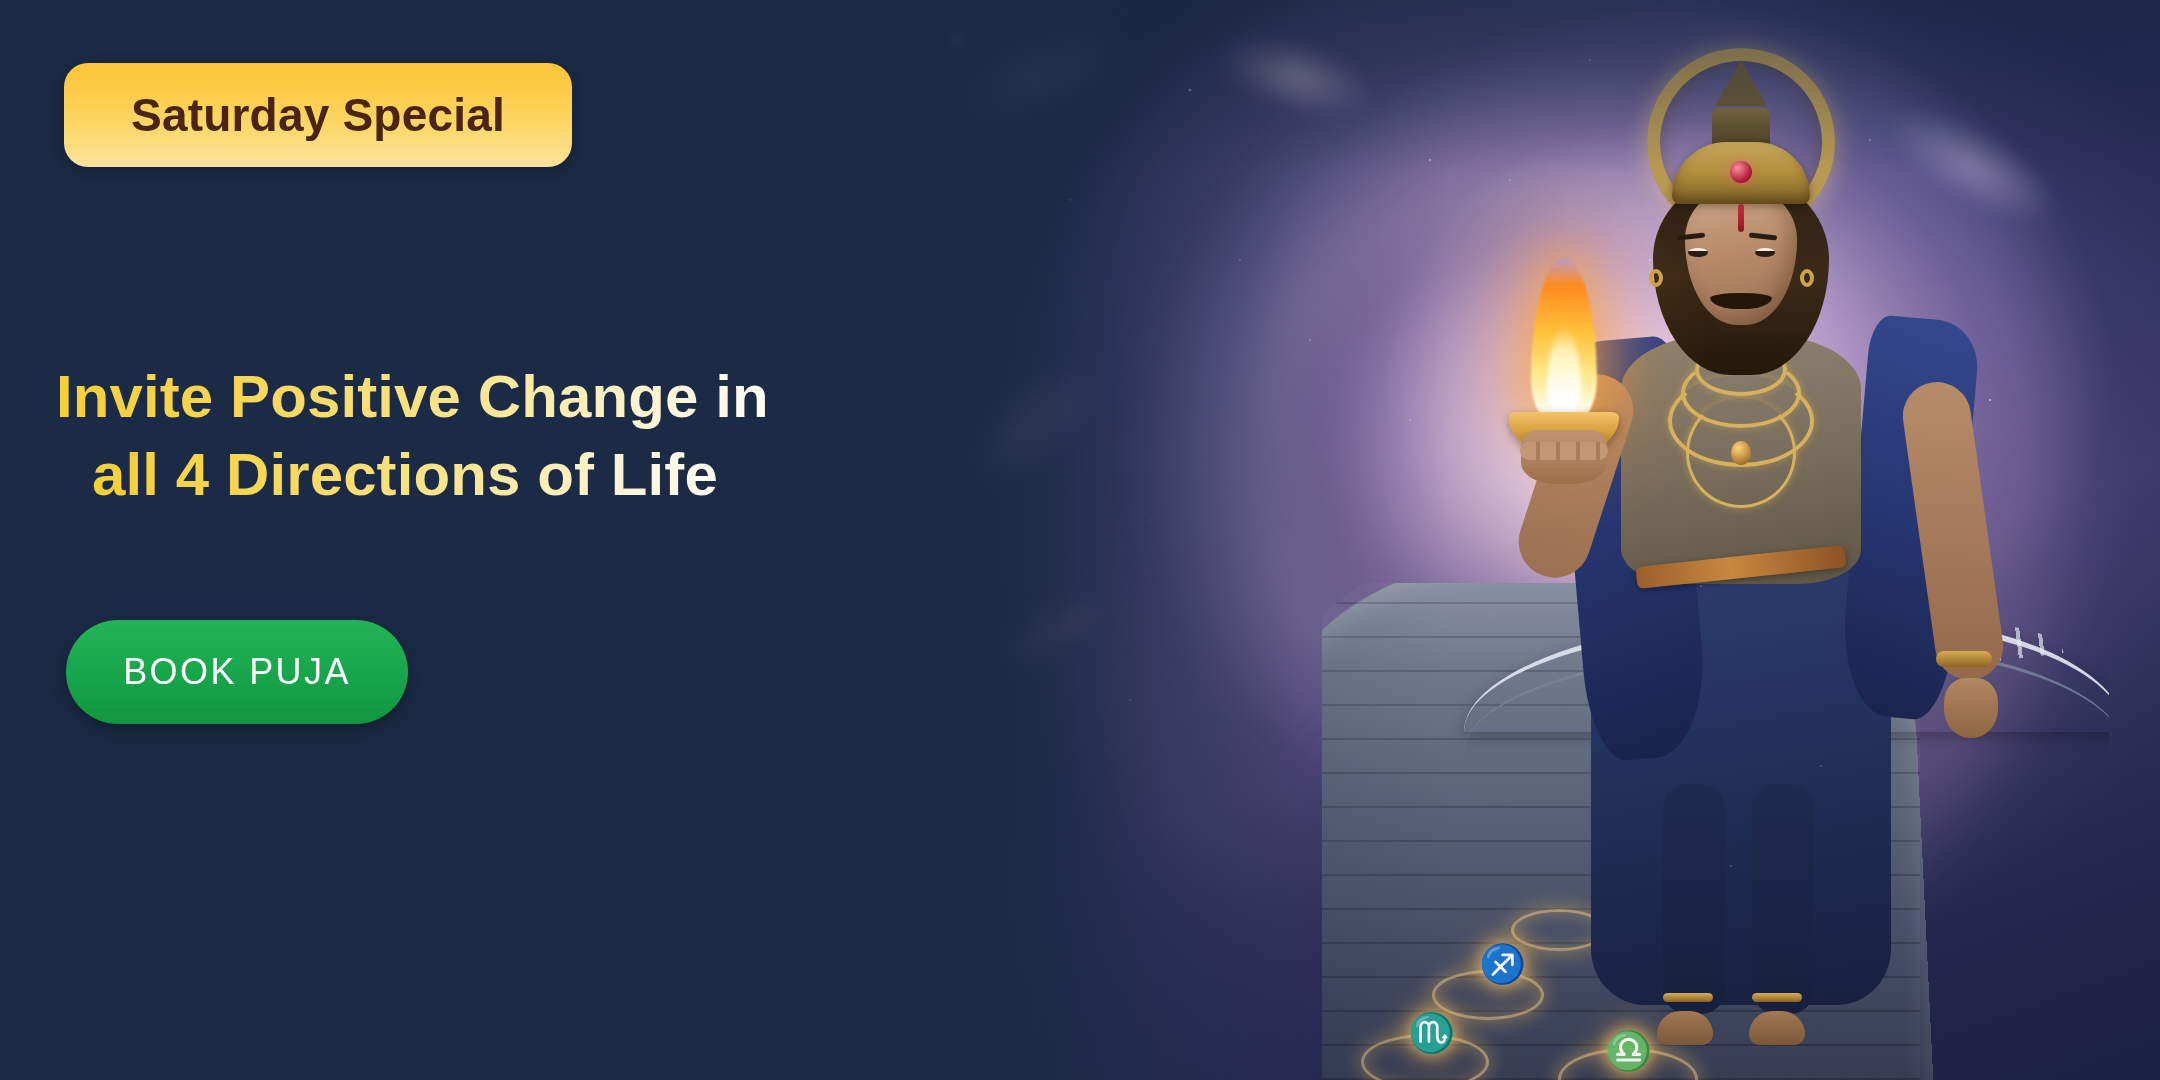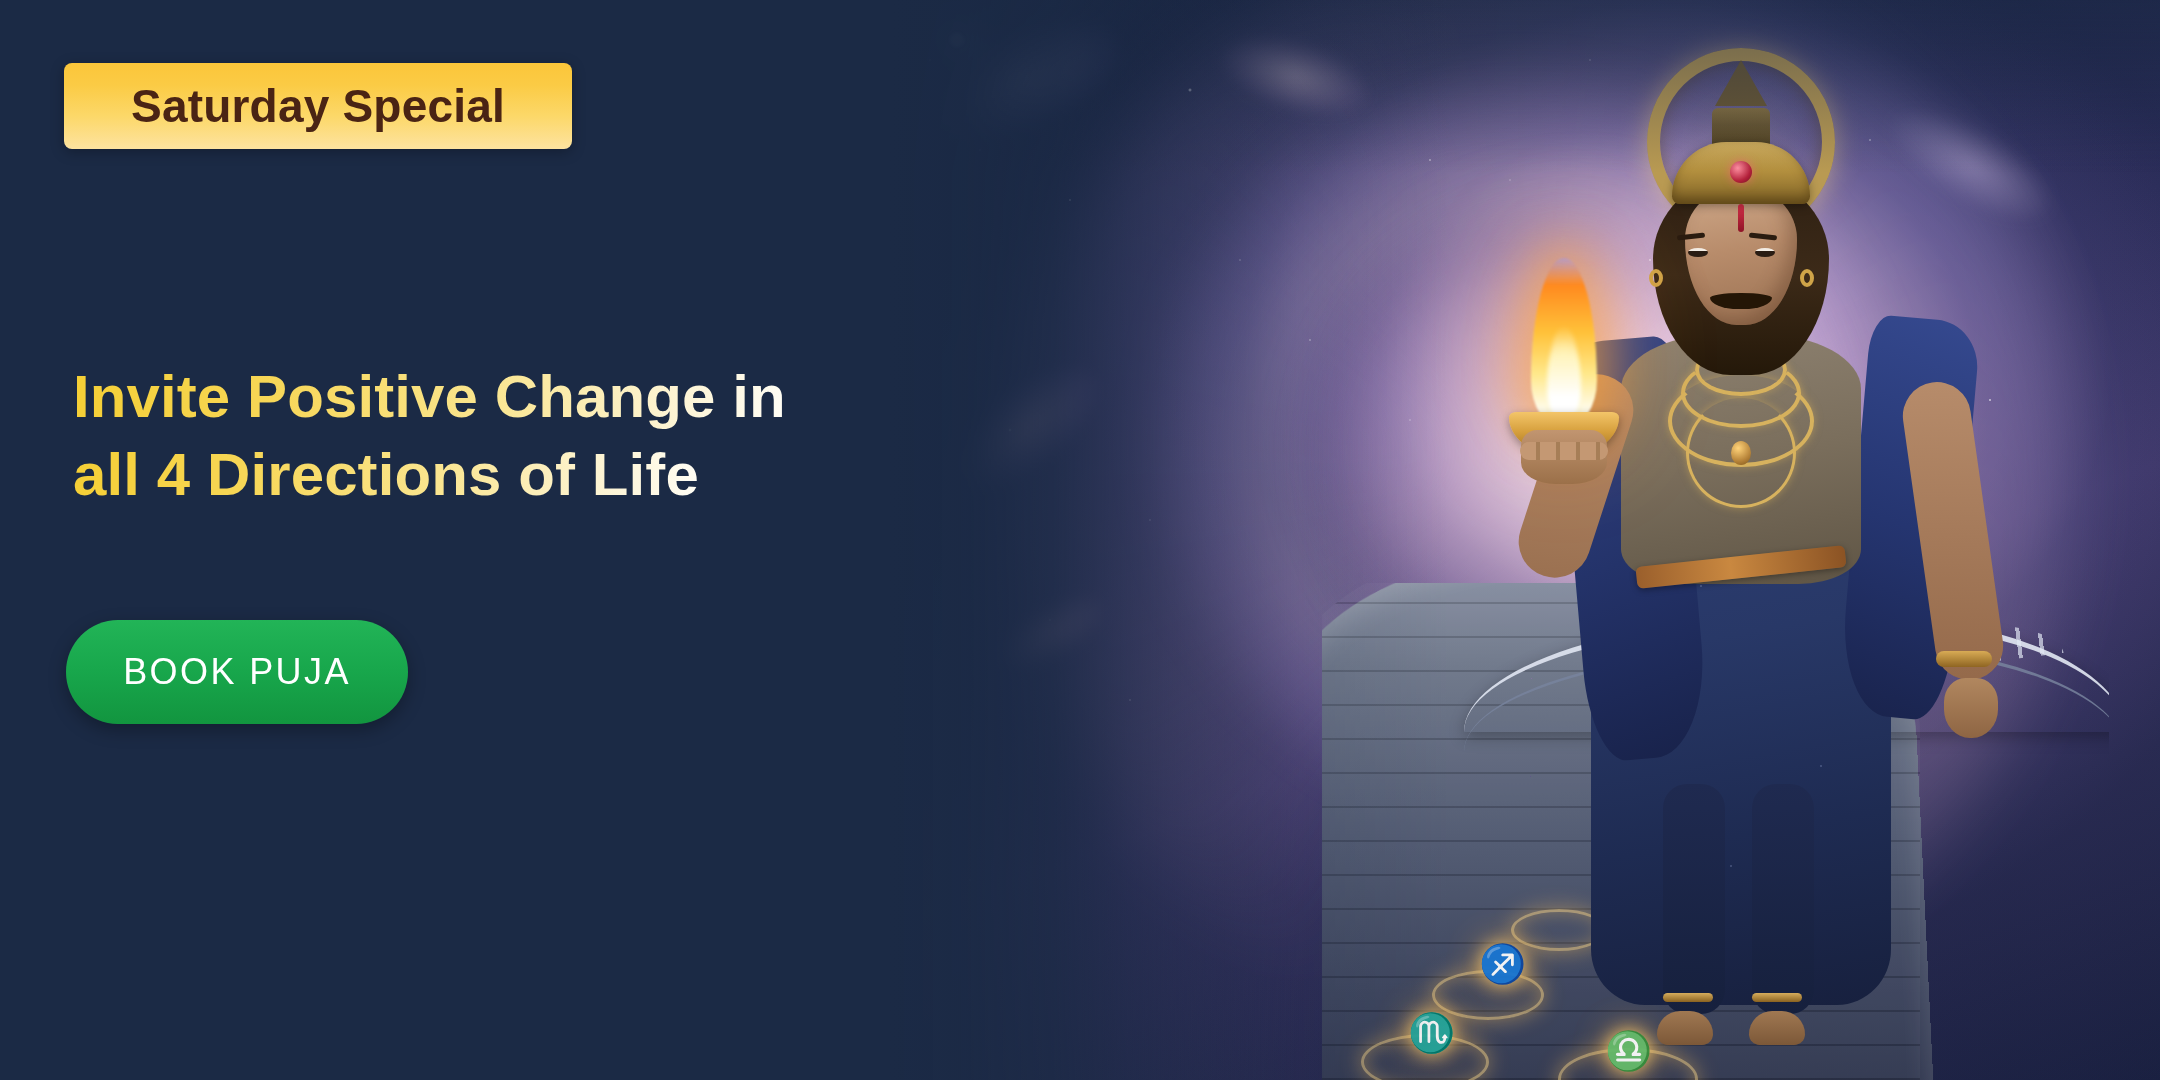--- a/index.html
+++ b/index.html
@@ -462,47 +462,47 @@
 
   
   .content{
     position:absolute; left:0; top:0;
     width:1120px; height:100%;
     z-index:5;
   }
 
   .badge{
     position:absolute; left:64px; top:63px;
-    width:508px; height:86px;
-    border-radius:8px;
+    width:508px; height:104px;
+    border-radius:24px;
     background:linear-gradient(180deg,#fbc63a 0%, #fbcb45 26%, #fcd869 62%, #fde3a0 100%);
     display:flex; align-items:center; justify-content:center;
     box-shadow:0 3px 14px rgba(0,0,0,.28);
   }
   .badge-text{
     font-size:46px; font-weight:700; letter-spacing:.2px;
     color:#4a2414;
   }
 
   .headline1{
     position:absolute; left:64px; top:277px;
     font-size:48px; font-weight:500; color:#ffffff;
     letter-spacing:.2px; white-space:nowrap;
   }
 
   .headline2, .headline3{
-    position:absolute; left:73px;
+    position:absolute; left:56px;
     font-size:60px; font-weight:700; letter-spacing:.1px;
     white-space:nowrap;
     background:linear-gradient(95deg,#f5cf35 0%, #f7d654 26%, #fae58f 58%, #fdf3cf 82%, #fffdf5 100%);
     -webkit-background-clip:text; background-clip:text;
     -webkit-text-fill-color:transparent; color:transparent;
   }
   .headline2{ top:362px; }
-  .headline3{ top:440px; }
+  .headline3{ top:440px;margin-left:36px; }
 
   .cta{
     position:absolute; left:66px; top:620px;
     width:342px; height:104px;
     border-radius:52px;
     border:none;
     background:linear-gradient(180deg,#22b457 0%, #18a74c 48%, #12953f 100%);
     color:#ffffff;
     font-family:"Liberation Sans", sans-serif;
     font-size:36px; font-weight:500; letter-spacing:2.4px;

